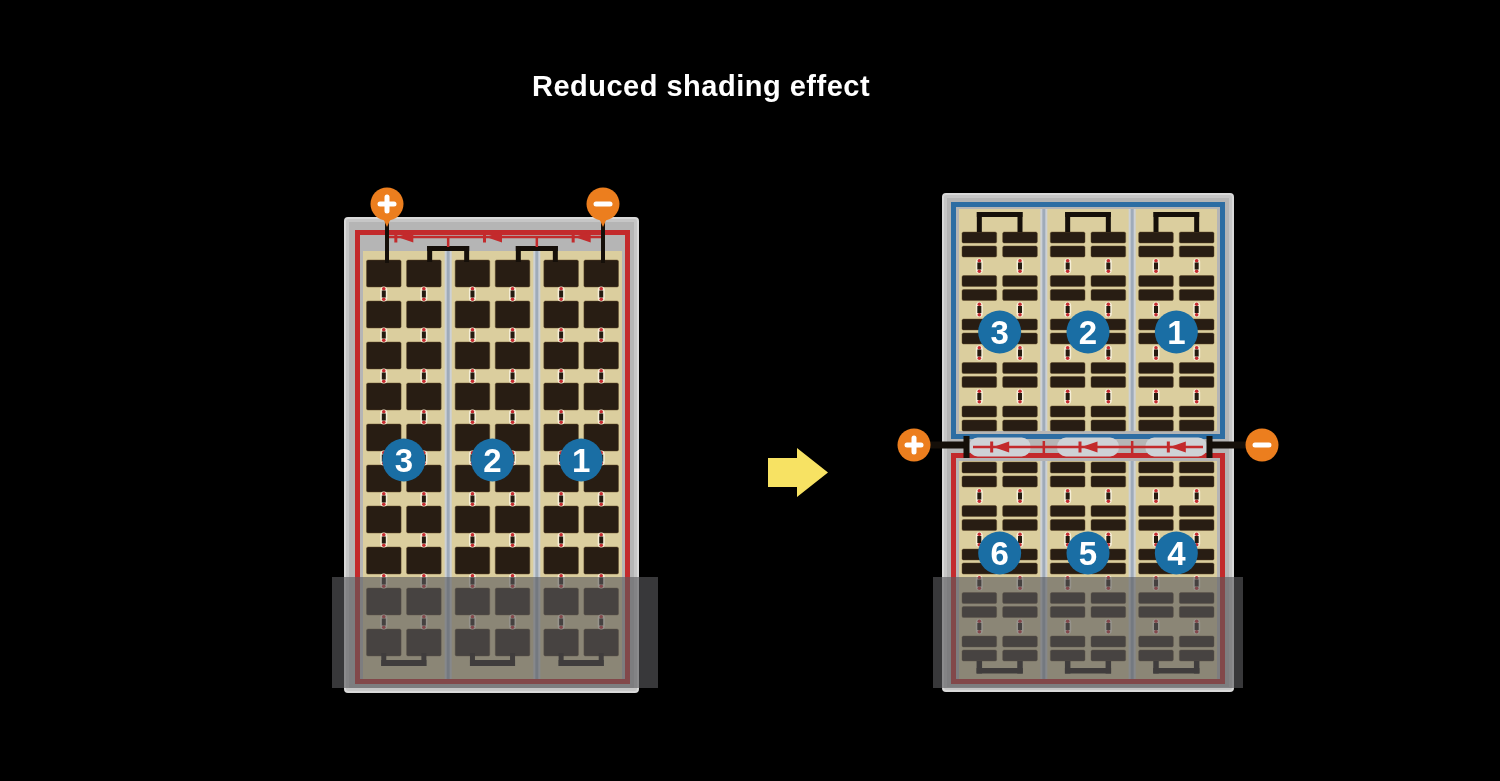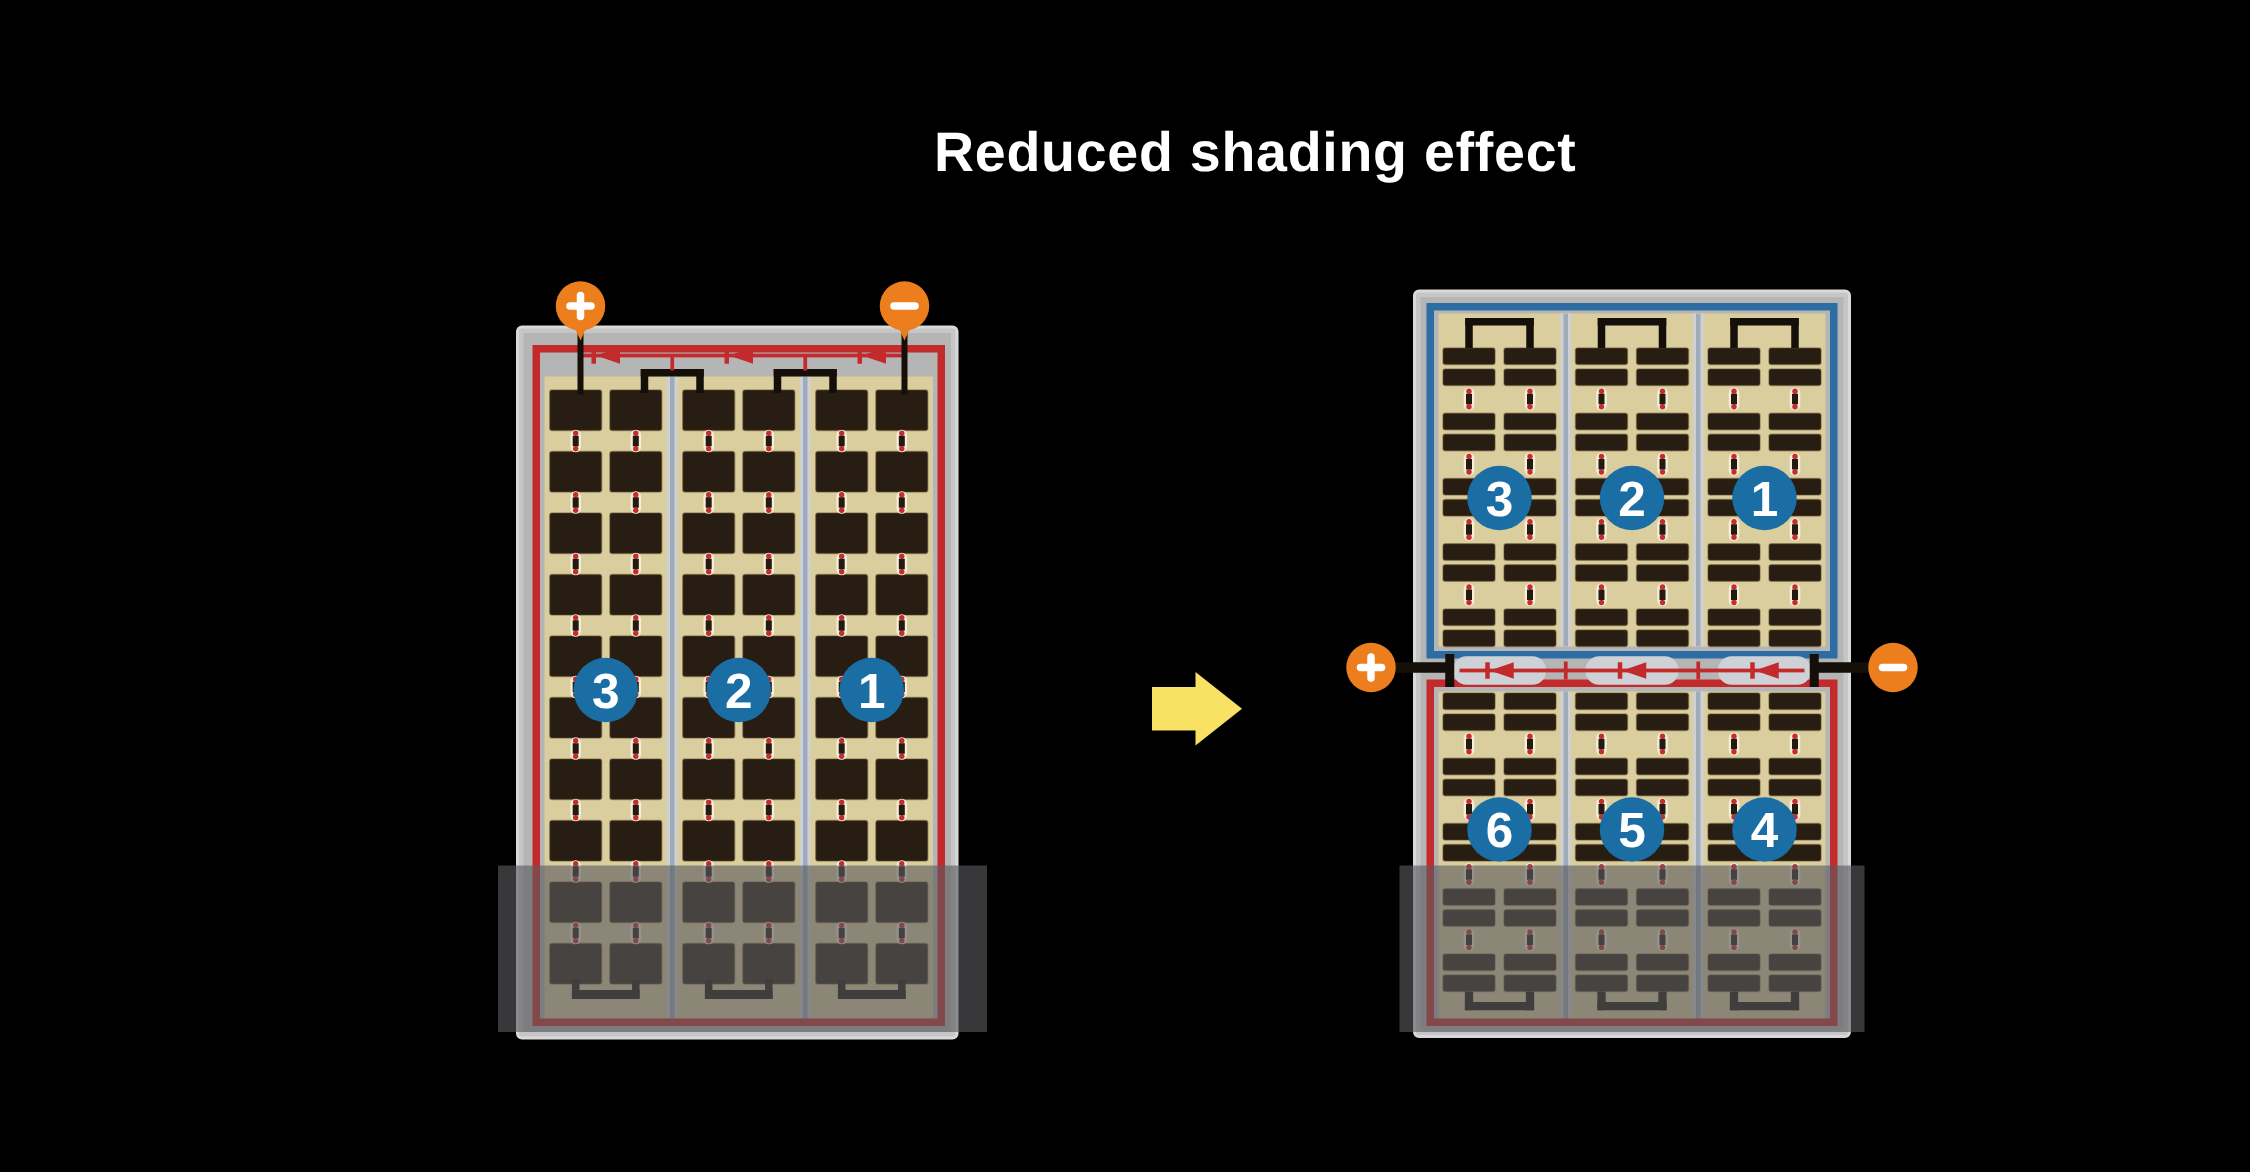--- a/index.html
+++ b/index.html
@@ -1,19 +1,19 @@
 <!DOCTYPE html>
 <html><head>
 <meta charset="utf-8">
 <style>
   html,body{margin:0;padding:0;background:#000;}
   .stage{position:relative;width:1500px;height:781px;background:#000;overflow:hidden;
          font-family:"Liberation Sans", sans-serif;}
-  .title{position:absolute;left:351px;top:80px;width:700px;text-align:right;
-         color:#fff;font-size:37px;font-weight:bold;letter-spacing:.5px;line-height:44px;}
+  .title{position:absolute;left:351px;top:64px;width:700px;text-align:center;
+         color:#fff;font-size:29px;font-weight:bold;letter-spacing:.5px;line-height:44px;}
   svg{position:absolute;left:0;top:0;}
   svg text{font-family:"Liberation Sans", sans-serif;}
 </style>
 </head>
 <body>
 
 <div class="stage">
   <div class="title">Reduced shading effect</div>
   <svg id="diagram" width="1500" height="781" viewBox="0 0 1500 781">
       <g>

